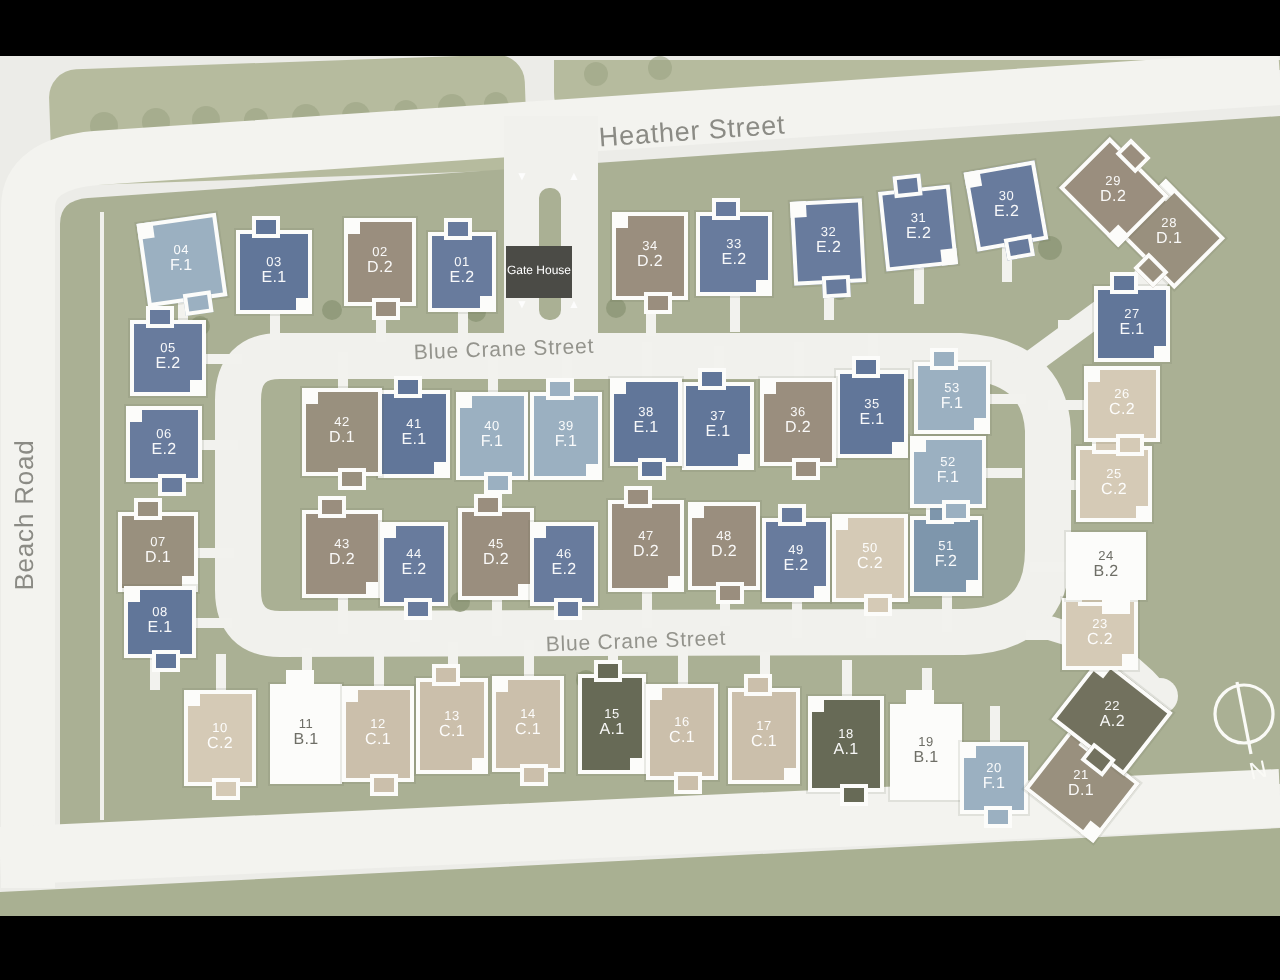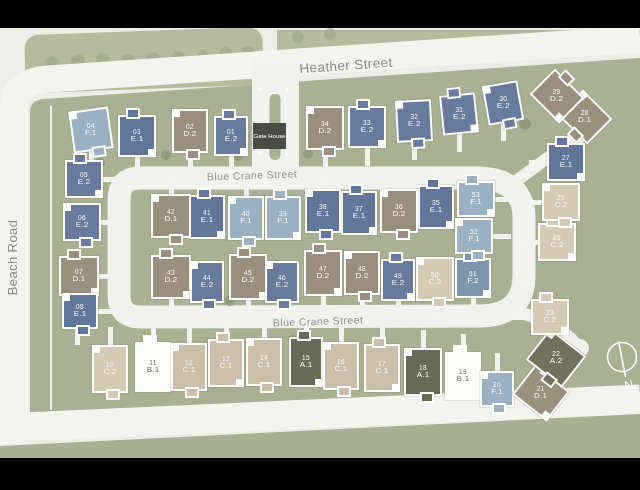--- a/index.html
+++ b/index.html
@@ -256,20 +256,26 @@
         </div>
       </div>
       <div class="drive" style="left: 513px; top: 314.5px; width: 20px; height: 5px;"></div>
       <div class="lot notch-a" style="left: 531px; top: 299px; width: 38px; height: 36px; background: rgb(213, 202, 182); transform: rotate(0deg);">
         <div class="lot-label">
           <span class="lot-no">23</span>
           <span class="lot-type">C.2</span>
         </div>
       </div>
       <div class="drive" style="left: 515px; top: 280.5px; width: 20px; height: 5px;"></div>
+      <div class="lot notch-b lot-dark" style="left: 533px; top: 266px; width: 40px; height: 34px; background: rgb(252, 252, 250); transform: rotate(0deg);">
+        <div class="lot-label">
+          <span class="lot-no">24</span>
+          <span class="lot-type">B.2</span>
+        </div>
+      </div>
       <div class="drive" style="left: 520px; top: 239.5px; width: 20px; height: 5px;"></div>
       <div class="lot notch-a" style="left: 538px; top: 223px; width: 38px; height: 38px; background: rgb(213, 202, 182); transform: rotate(0deg);">
         <div class="lot-label">
           <span class="lot-no">25</span>
           <span class="lot-type">C.2</span>
         </div>
       </div>
       <div class="drive" style="left: 524px; top: 199.5px; width: 20px; height: 5px;"></div>
       <div class="lot notch-b" style="left: 542px; top: 183px; width: 38px; height: 38px; background: rgb(213, 202, 182); transform: rotate(0deg);">
         <div class="lot-label">

